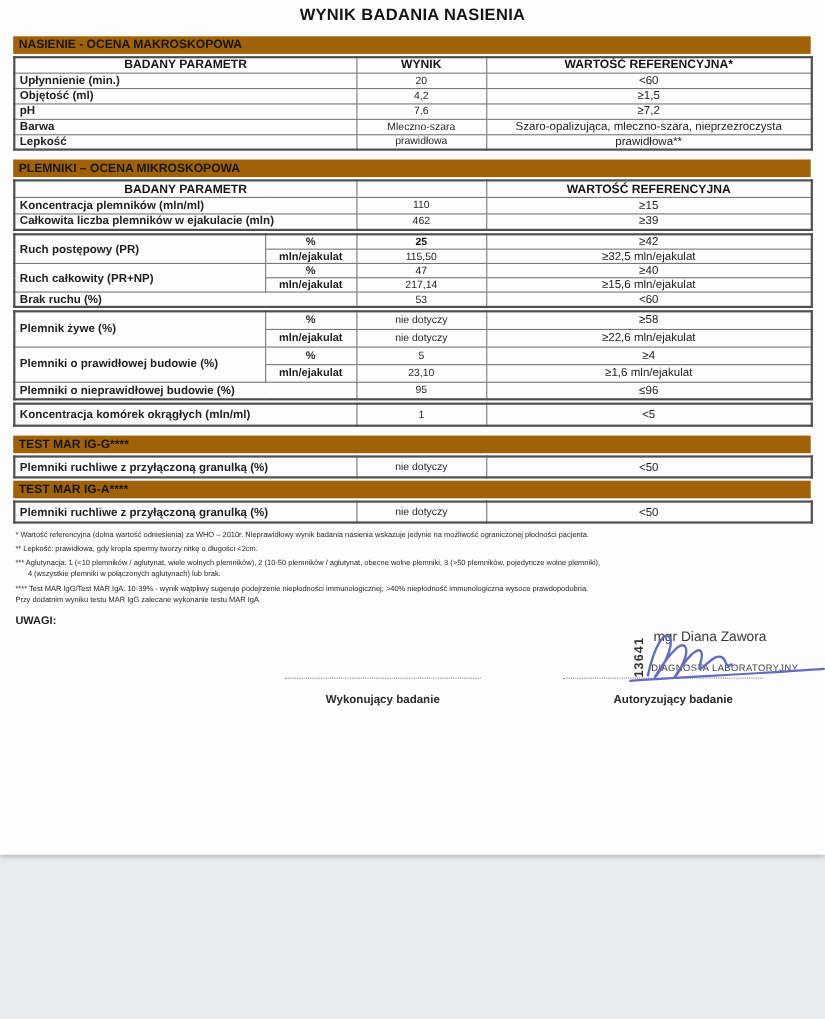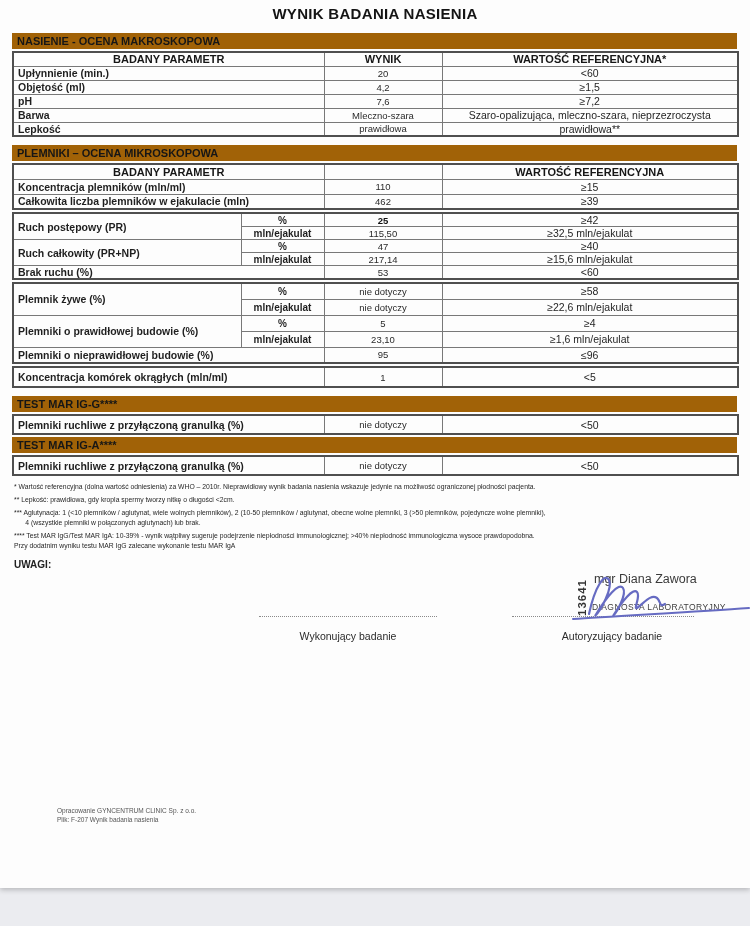--- a/index.html
+++ b/index.html
@@ -6,21 +6,21 @@
   html,body { margin:0; padding:0; }
   body {
     width:750px; height:926px;
     background:#ebecf0;
     font-family:"Liberation Sans", sans-serif;
     color:#1f1f1f;
     -webkit-font-smoothing:antialiased;
   }
   .page {
     position:relative;
-    width:750px; height:888px;
+    width:750px; height:777px;
     background:#fdfdfd;
     overflow:hidden;
     box-shadow:0 2px 5px rgba(0,0,0,.22);
   }
   .title {
     margin:5px 0 0 0;
     text-align:center;
     font-size:15px; font-weight:bold;
     letter-spacing:.3px;
     color:#141414;
@@ -65,21 +65,21 @@
   .fn {
     font-size:6.8px; line-height:10px;
     color:#272727; margin-top:3px;
     white-space:pre-wrap;
   }
   .uwagi { margin:8px 0 0 14px; font-size:10px; font-weight:600; color:#222; }
   .sig-area { position:relative; width:750px; height:80px; margin-top:2px; }
   .dotted { position:absolute; border-bottom:1.5px dotted #8a8a8a; height:1px; }
   .dotted.left { left:259px; top:44px; width:178px; }
   .dotted.right { left:512px; top:44px; width:182px; }
-  .sig-label { position:absolute; font-size:10.5px; font-weight:400; color:#2b2b2b; text-align:center; width:180px; top:58px; }
+  .sig-label { position:absolute; font-size:10.5px; font-weight:700; color:#2b2b2b; text-align:center; width:180px; top:58px; }
   .sig-label.left { left:258px; }
   .sig-label.right { left:522px; }
   .sig-number {
     position:absolute; left:559px; top:19px;
     width:46px; height:13px;
     transform:rotate(-90deg);
     font-size:11.5px; font-weight:600; color:#333;
     text-align:center; letter-spacing:1px;
   }
   .sig-name { position:absolute; left:594px; top:0px; font-size:12.5px; color:#3a3a3a; }

